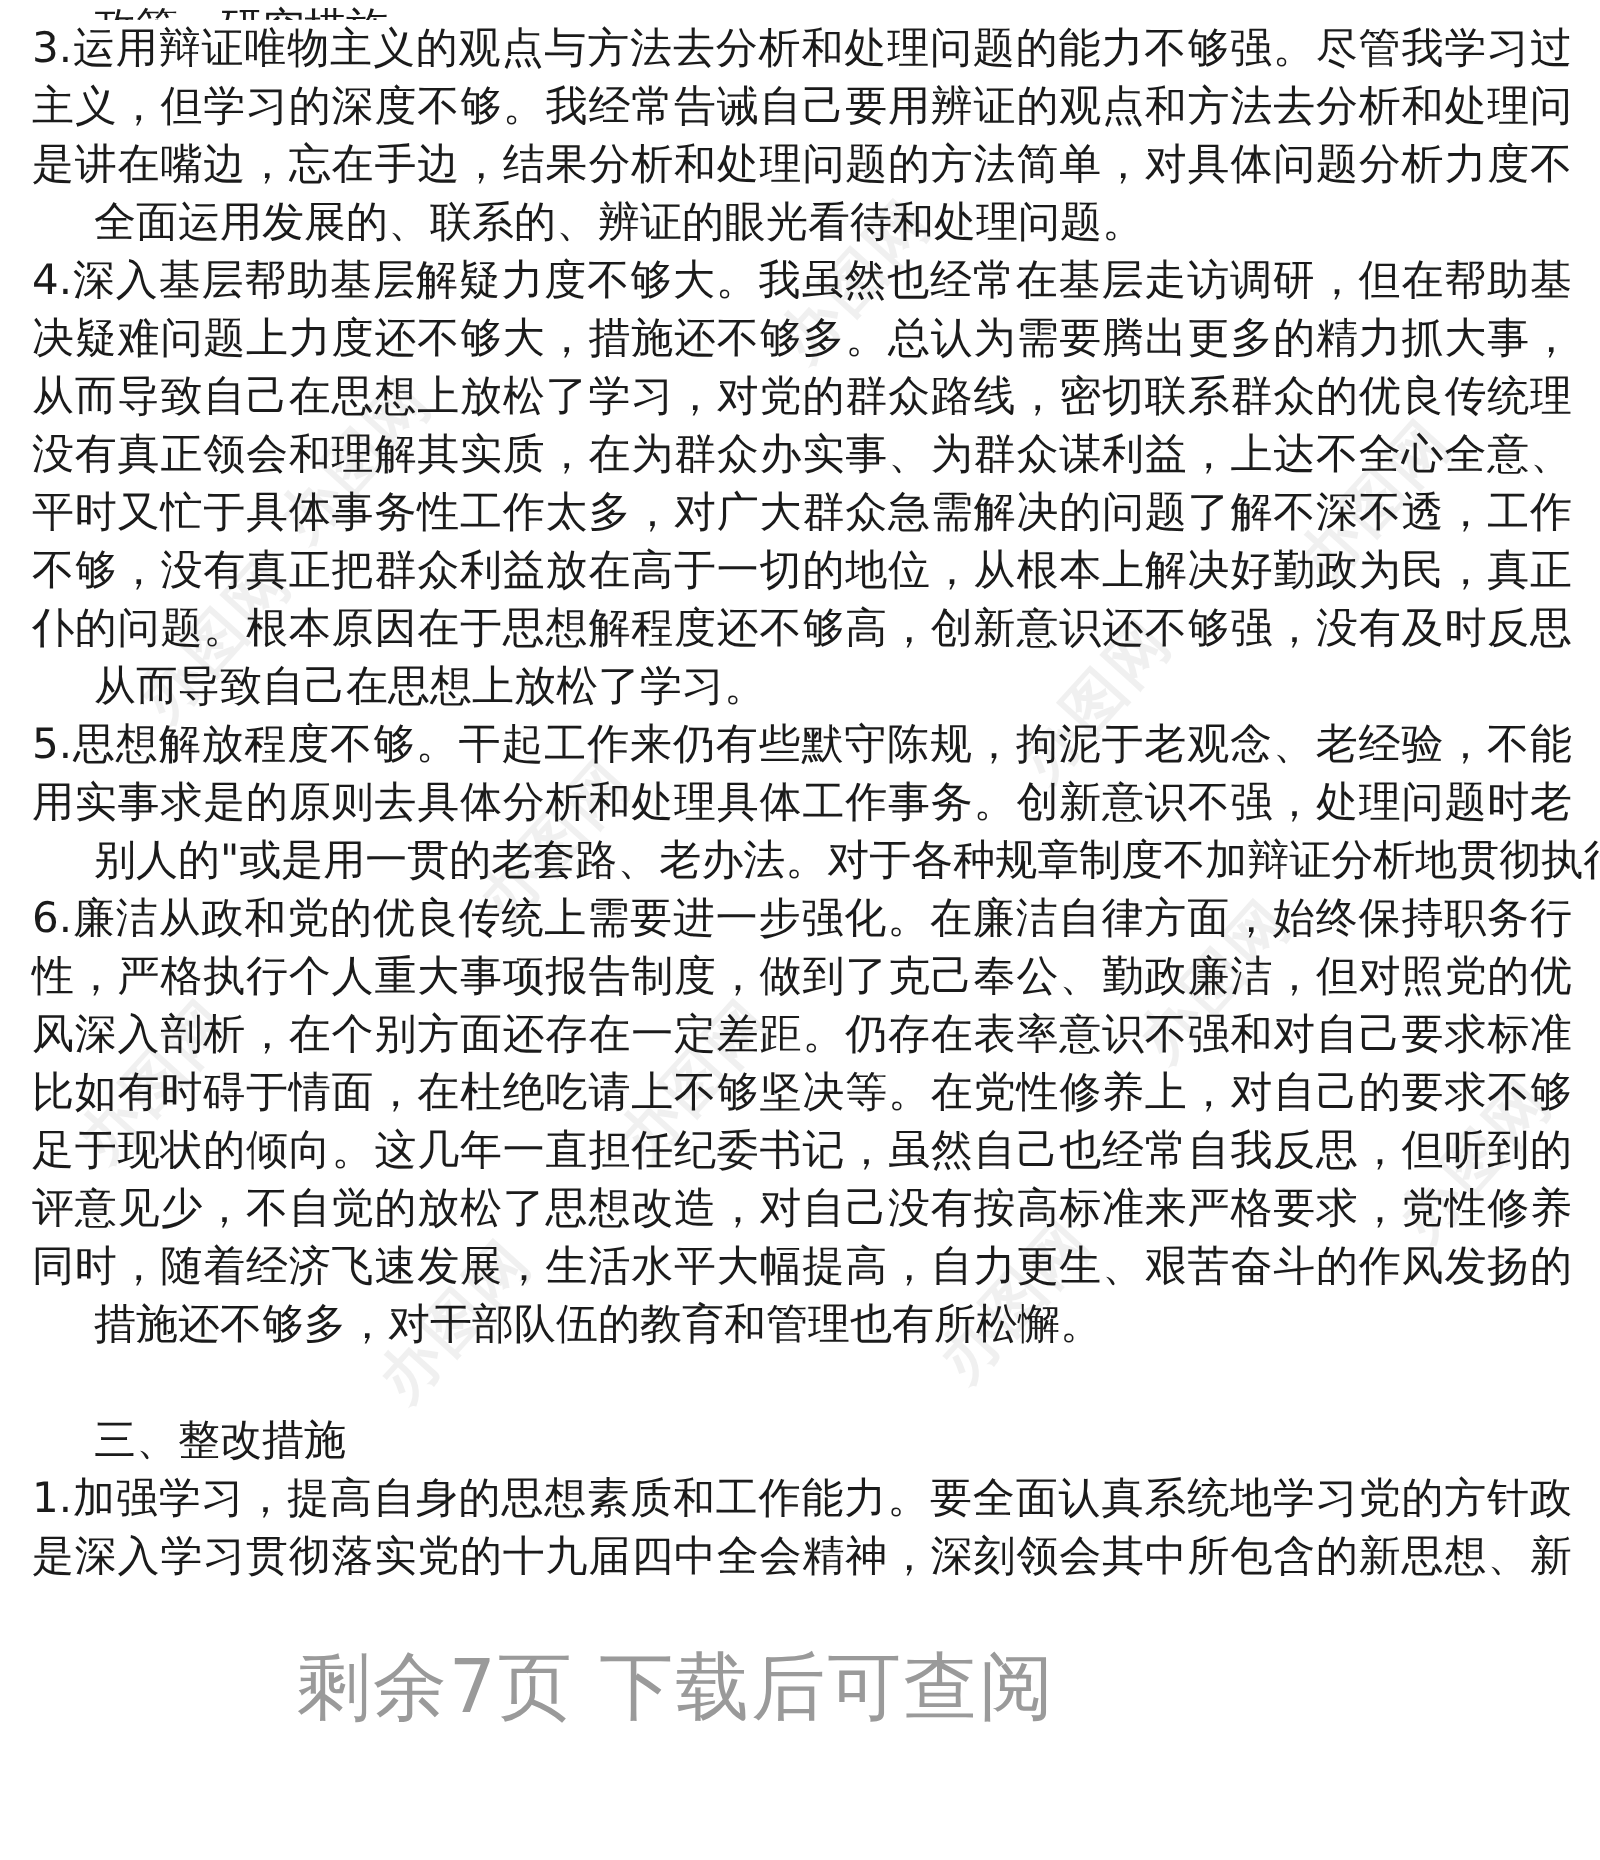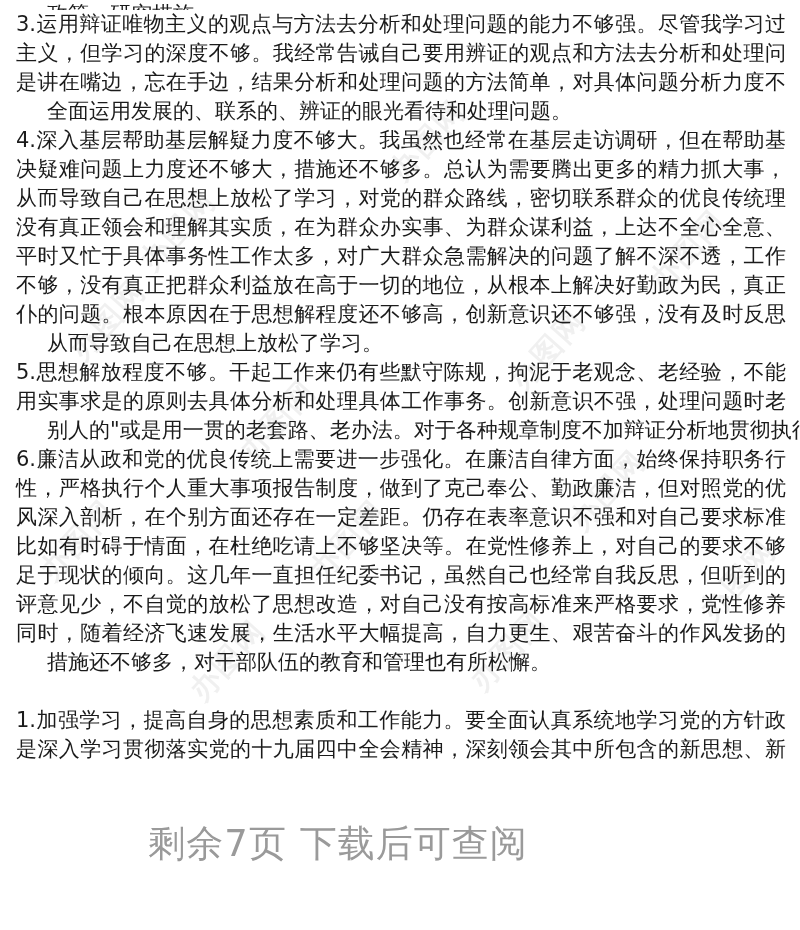--- a/index.html
+++ b/index.html
@@ -142,20 +142,21 @@
     <div class="line just">性，严格执行个人重大事项报告制度，做到了克己奉公、勤政廉洁，但对照党的优良传统作</div>
     <div class="line just">风深入剖析，在个别方面还存在一定差距。仍存在表率意识不强和对自己要求标准低的现象，</div>
     <div class="line just">比如有时碍于情面，在杜绝吃请上不够坚决等。在党性修养上，对自己的要求不够高，有满</div>
     <div class="line just">足于现状的倾向。这几年一直担任纪委书记，虽然自己也经常自我反思，但听到的赞扬多，批</div>
     <div class="line just">评意见少，不自觉的放松了思想改造，对自己没有按高标准来严格要求，党性修养有待加强。</div>
     <div class="line just">同时，随着经济飞速发展，生活水平大幅提高，自力更生、艰苦奋斗的作风发扬的不够好，</div>
     <div class="line plain">措施还不够多，对干部队伍的教育和管理也有所松懈。</div>
 
     <div class="blank"></div>
 
+    <div class="line plain">三、整改措施</div>
     <div class="line just">1.加强学习，提高自身的思想素质和工作能力。要全面认真系统地学习党的方针政策，特别</div>
     <div class="line just">是深入学习贯彻落实党的十九届四中全会精神，深刻领会其中所包含的新思想、新观点、新</div>
 
   </div>
 
   <div id="footer-prompt">
     <span class="txt">剩余7页  下载后可查阅</span>
   </div>
 
 </div>

